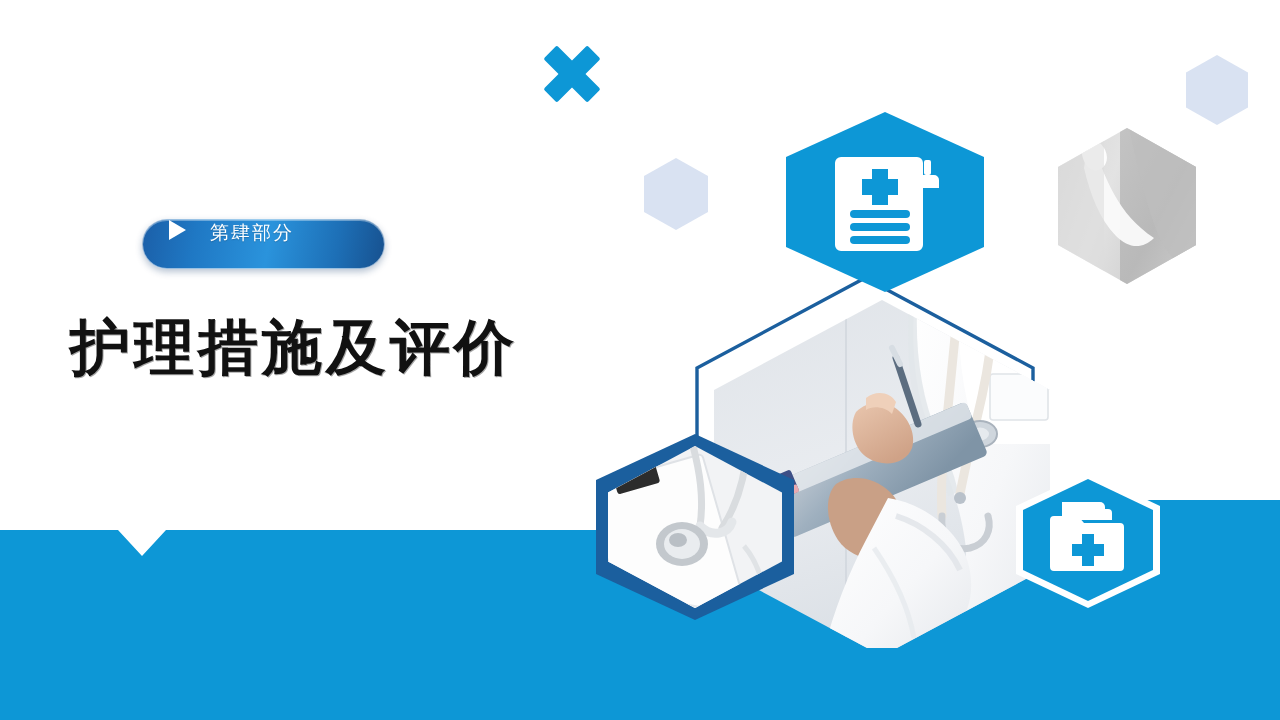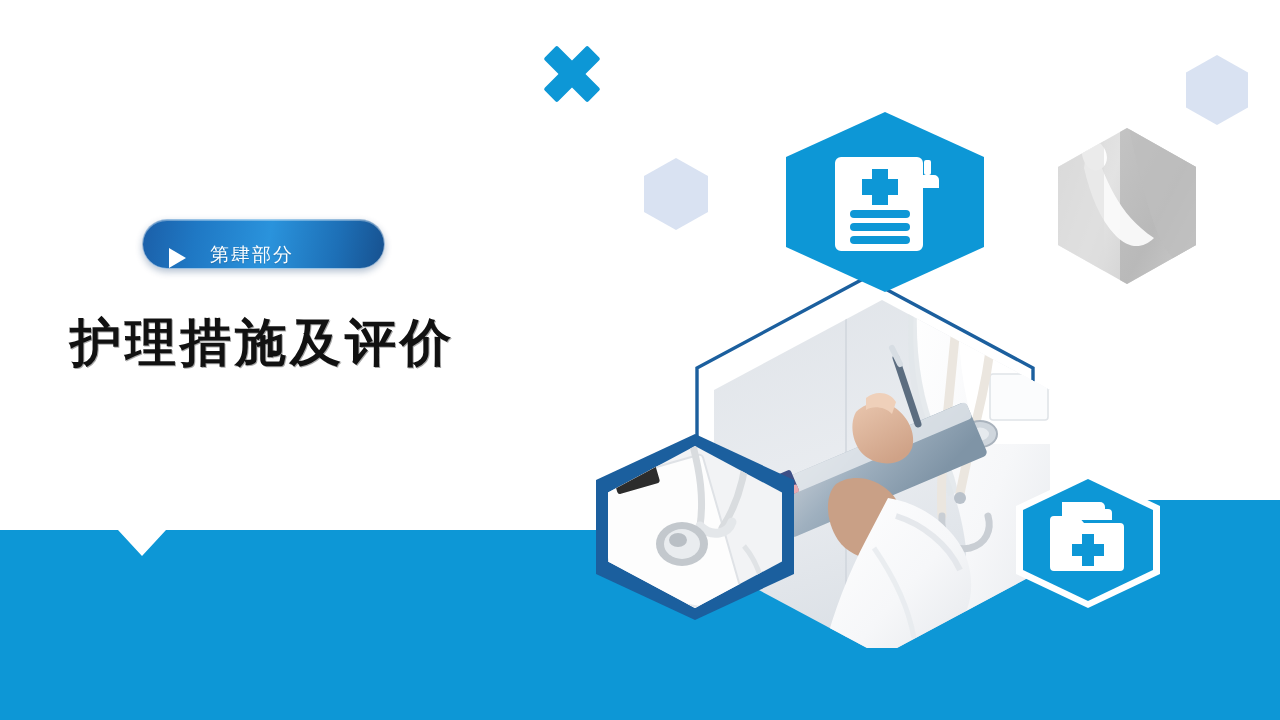--- a/index.html
+++ b/index.html
@@ -16,41 +16,41 @@
 
   
   .deco{position:absolute;}
 
   
   .pill{
     position:absolute;left:142px;top:219px;
     width:243px;height:50px;border-radius:26px;
     background:linear-gradient(100deg,#1b5fa8 0%,#1f78c4 22%,#2a93dc 52%,#1d6fb6 80%,#17518f 100%);
     box-shadow:0 3px 7px rgba(20,60,110,.30), inset 0 1px 0 rgba(255,255,255,.35);
-    display:flex;align-items:flex-end;
+    display:flex;align-items:flex-start;
     border:1px solid rgba(255,255,255,.55);
     box-sizing:border-box;
   }
   .pill .play{
     width:0;height:0;margin-left:26px;
     border-top:10px solid transparent;
     border-bottom:10px solid transparent;
     border-left:17px solid #ffffff;
     flex:0 0 auto;
   }
   .pill .pill-label{
     color:#ffffff;font-size:19px;letter-spacing:2px;
     margin-left:24px;white-space:nowrap;
     text-shadow:0 1px 1px rgba(0,0,0,.18);
   }
 
   
   .title{
     position:absolute;left:70px;top:316px;
-    font-size:51px;line-height:1.06;
+    font-size:60px;line-height:1.06;
     font-weight:bold;color:#111111;
     letter-spacing:4px;white-space:nowrap;
     text-shadow:1px 1px 0 rgba(0,0,0,.35);
   }
 </style>
 </head>
 <body>
 
 <div class="slide">
 

